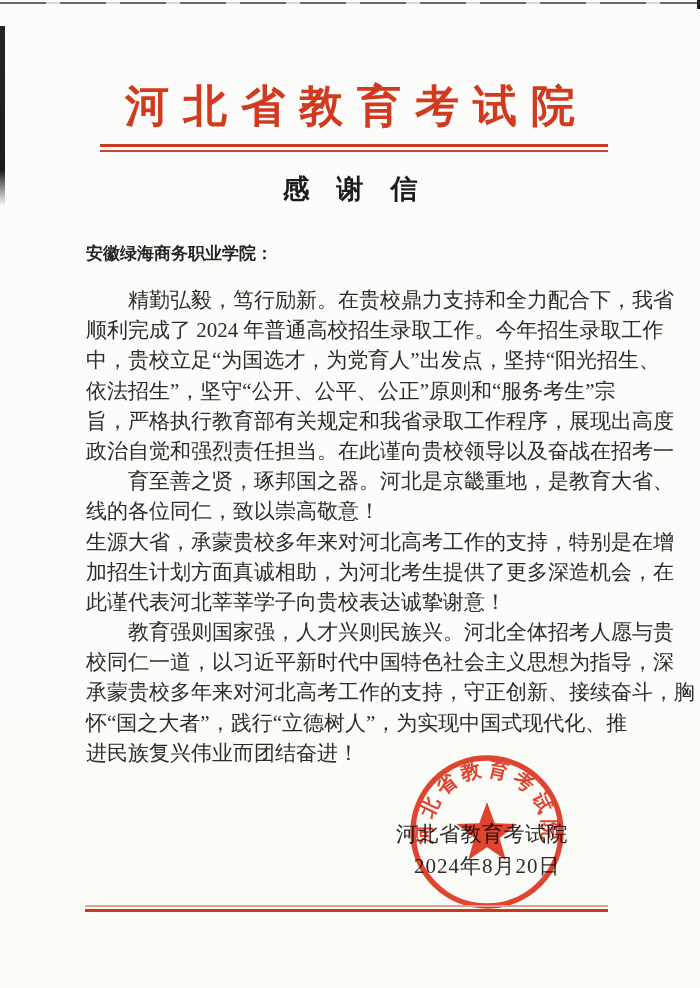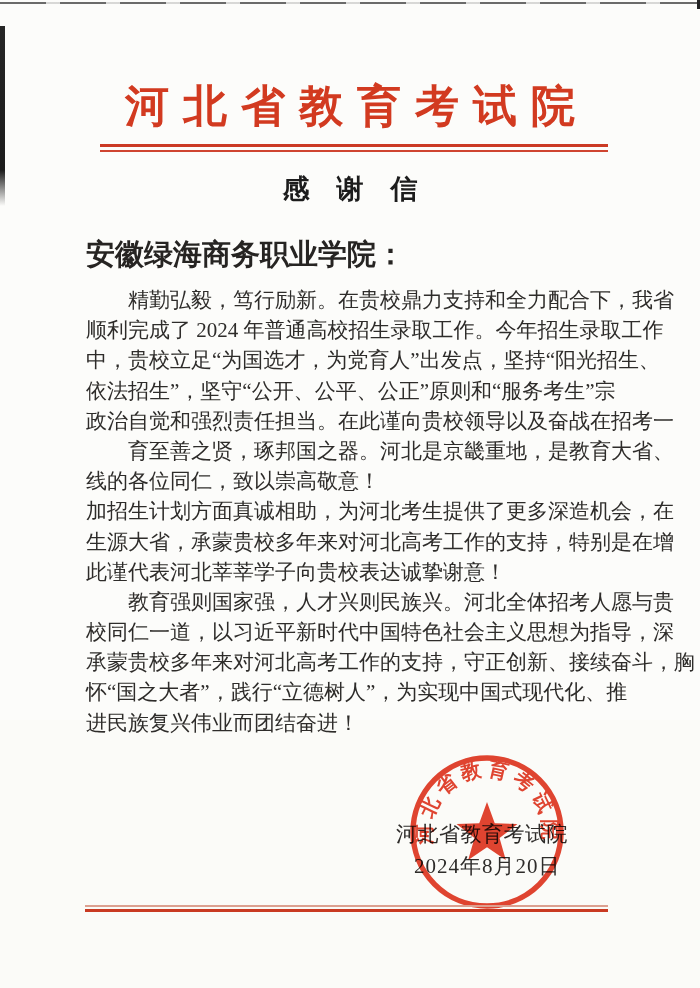--- a/index.html
+++ b/index.html
@@ -42,21 +42,21 @@
   
   .title {
     position: absolute; left: 0; top: 172px; width: 700px; margin: 0;
     text-align: center;
     font-size: 27px; line-height: 34px; font-weight: bold;
     color: #1c1c1c;
   }
   
   .recipient {
     position: absolute; left: 86px; top: 238px; width: 540px;
-    font-size: 29px; line-height: 32px; font-weight: bold;
+    font-size: 17px; line-height: 32px; font-weight: bold;
     color: #262422;
   }
   
   .body-block { position: absolute; left: 86px; top: 273px; width: 528px; margin-top: 12px; }
   .body-line {
     height: 30.2px; line-height: 30.2px;
     font-size: 21px; color: #2e2c2a;
     text-align: justify; text-align-last: justify;
     white-space: nowrap;
   }
@@ -103,25 +103,26 @@
 
   <h1 class="title">感　谢　信</h1>
 
   <div class="recipient">安徽绿海商务职业学院：</div>
 
   <div class="body-block">
       <div class="body-line">　　精勤弘毅，笃行励新。在贵校鼎力支持和全力配合下，我省</div>
       <div class="body-line">顺利完成了 2024 年普通高校招生录取工作。今年招生录取工作</div>
       <div class="body-line">中，贵校立足“为国选才，为党育人”出发点，坚持“阳光招生、</div>
       <div class="body-line">依法招生”，坚守“公开、公平、公正”原则和“服务考生”宗</div>
+      <div class="body-line">旨，严格执行教育部有关规定和我省录取工作程序，展现出高度</div>
       <div class="body-line">政治自觉和强烈责任担当。在此谨向贵校领导以及奋战在招考一</div>
       <div class="body-line">　　育至善之贤，琢邦国之器。河北是京畿重地，是教育大省、</div>
       <div class="body-line para-end">线的各位同仁，致以崇高敬意！</div>
+      <div class="body-line">生源大省，承蒙贵校多年来对河北高考工作的支持，特别是在增</div>
       <div class="body-line">加招生计划方面真诚相助，为河北考生提供了更多深造机会，在</div>
-      <div class="body-line">生源大省，承蒙贵校多年来对河北高考工作的支持，特别是在增</div>
       <div class="body-line para-end">此谨代表河北莘莘学子向贵校表达诚挚谢意！</div>
       <div class="body-line">　　教育强则国家强，人才兴则民族兴。河北全体招考人愿与贵</div>
       <div class="body-line">校同仁一道，以习近平新时代中国特色社会主义思想为指导，深</div>
       <div class="body-line">承蒙贵校多年来对河北高考工作的支持，守正创新、接续奋斗，胸</div>
       <div class="body-line">怀“国之大者”，践行“立德树人”，为实现中国式现代化、推</div>
       <div class="body-line para-end">进民族复兴伟业而团结奋进！</div>
     </div>
 
   <div class="sig-name">河北省教育考试院</div>
 

